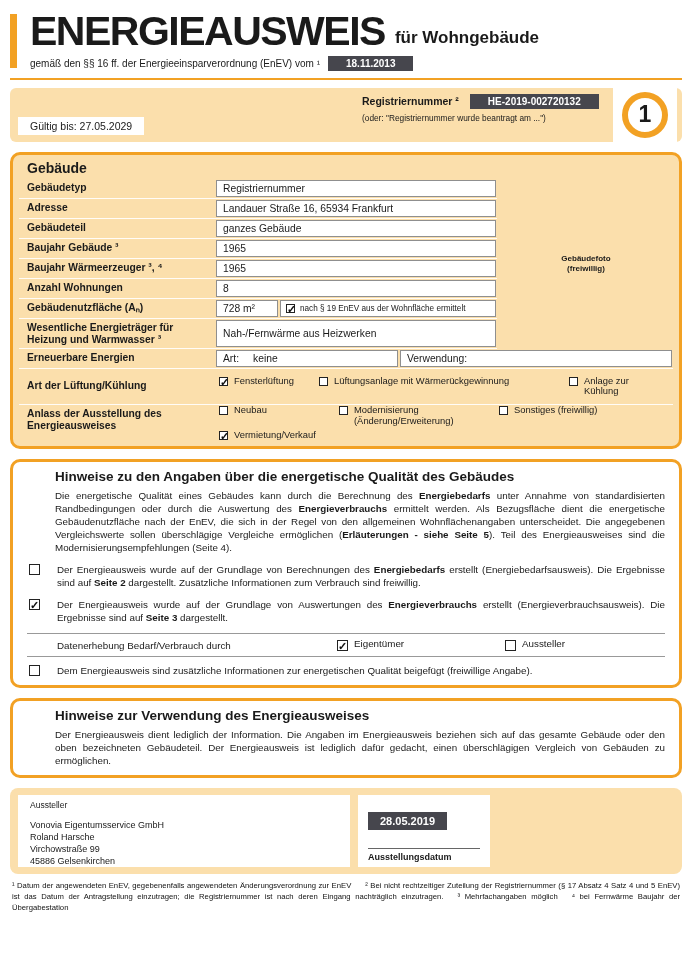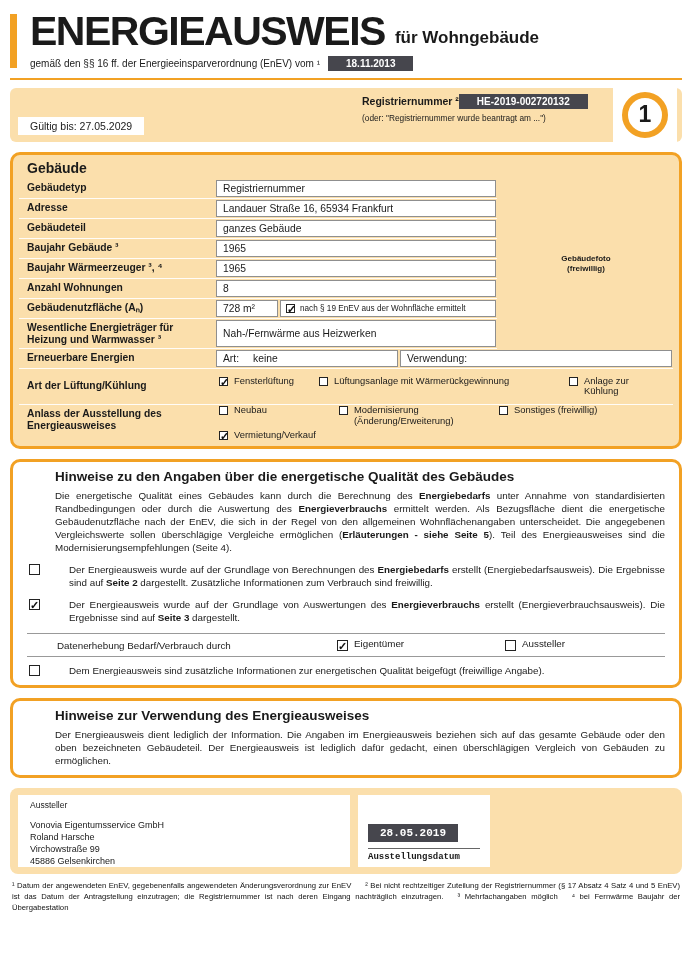--- a/index.html
+++ b/index.html
@@ -13,21 +13,21 @@
   .title-row { display: flex; align-items: flex-end; gap: 10px; }
   .doc-title { font-size: 41px; font-weight: bold; letter-spacing: -1.5px; line-height: 0.95; white-space: nowrap; }
   .doc-subtitle { font-size: 17px; font-weight: bold; padding-bottom: 3px; white-space: nowrap; }
   .law-row { margin-top: 5px; font-size: 10px; display: flex; align-items: center; gap: 8px; }
   .dark-box { background: var(--dark-box, #46464D); color: #fff; font-weight: bold; padding: 2px 18px; font-size: 10px; display: inline-block; }
 
   
   .reg-band { position: relative; margin-top: 8px; background: var(--fill-peach, #FBDFAC); border-radius: 6px; height: 54px; }
   .valid-box { position: absolute; left: 8px; bottom: 7px; background: #fff; padding: 3px 12px; font-size: 10.5px; }
   .reg-area { position: absolute; left: 352px; top: 6px; }
-  .reg-line { display: flex; align-items: center; gap: 0; }
+  .reg-line { display: flex; align-items: center; gap: 11px; }
   .reg-label { font-size: 10.5px; font-weight: bold; }
   .reg-alt { font-size: 8.3px; margin-top: 4px; }
   .badge-wrap { position: absolute; right: 5px; top: -5px; width: 64px; height: 64px; background: #fff; display: flex; align-items: center; justify-content: center; }
   .page-badge { width: 46px; height: 46px; border: 6px solid var(--accent-orange, #F2A124); border-radius: 50%; display: flex; align-items: center; justify-content: center; font-size: 23px; font-weight: bold; }
 
   
   .gbox { margin-top: 10px; border: 3px solid var(--accent-orange, #F2A124); border-radius: 10px; background: var(--fill-peach, #FBDFAC); padding: 4px 6px 5px; }
   .gbox h2 { font-size: 14px; margin: 1px 0 3px 8px; }
   .gtable { position: relative; }
   .photo { position: absolute; top: 0; right: 0; width: 174px; height: 170px; display: flex; flex-direction: column; align-items: center; justify-content: center; font-size: 8px; font-weight: bold; text-align: center; line-height: 1.3; }
@@ -49,33 +49,33 @@
   .optlabel.narrow { width: 64px; }
   .optlabel.mod { width: 118px; }
   .cb { flex: 0 0 auto; width: 9px; height: 9px; border: 1px solid #222; background: #fff; font-size: 11px; line-height: 8px; text-align: center; font-weight: bold; display: inline-block; margin-top: 1px; overflow: visible; color: #111; }
   .cb.lg { width: 11px; height: 11px; line-height: 10px; }
 
   
   .notes { margin-top: 10px; border: 3px solid var(--accent-orange, #F2A124); border-radius: 10px; padding: 7px 14px 8px; background: #fff; }
   .notes h2 { font-size: 13.5px; margin-bottom: 5px; }
   .indent { margin-left: 28px; }
   .ptext { font-size: 9.8px; line-height: 1.33; text-align: justify; }
-  .citem { display: flex; gap: 29px; padding-left: 2px; margin-top: 9px; }
+  .citem { display: flex; gap: 17px; padding-left: 2px; margin-top: 9px; }
   .citem .ptext { flex: 1; }
   .daten-row { display: flex; align-items: center; margin-top: 9px; border-top: 1px solid #999; border-bottom: 1px solid #999; padding: 5px 2px 5px 30px; font-size: 9.8px; }
   .daten-label { flex: 0 0 280px; }
   .daten-row .opt { font-size: 9.8px; }
   .daten-row .opt.eig { flex: 0 0 168px; }
   .citem.last { margin-top: 7px; }
 
   
   .issuer-band { margin-top: 10px; position: relative; background: var(--fill-peach, #FBDFAC); border-radius: 8px; height: 86px; }
   .iss-left { position: absolute; left: 8px; top: 7px; bottom: 7px; width: 332px; background: #fff; padding: 5px 12px; font-size: 9px; line-height: 1.35; }
   .iss-label { font-size: 8.5px; margin-bottom: 7px; }
-  .iss-mid { position: absolute; left: 348px; top: 7px; bottom: 7px; width: 132px; background: #fff; padding: 6px 10px 5px; display: flex; flex-direction: column; justify-content: flex-end; gap: 6px; font-family: Liberation Mono, monospace; }
+  .iss-mid { position: absolute; left: 348px; top: 7px; bottom: 7px; width: 132px; background: #fff; padding: 6px 10px 5px; display: flex; flex-direction: column; justify-content: flex-end; gap: 18px; }
   .iss-date { align-self: flex-start; font-size: 11px; padding: 3px 12px; }
   .under-line-label { border-top: 1px solid #666; padding-top: 3px; font-size: 9px; font-weight: bold; }
   .iss-right { position: absolute; left: 486px; right: 8px; top: 7px; bottom: 7px; background: #fff; padding: 6px 10px 5px; display: flex; flex-direction: column; justify-content: flex-end; overflow: visible; }
   .sig { position: absolute; left: 2px; top: -16px; width: 186px; height: 62px; }
   .sig path { stroke: #26262b; stroke-width: 1.7; fill: none; stroke-linecap: round; }
 
   
   .footnotes { margin-top: 7px; font-size: 7.7px; line-height: 1.42; color: #111; padding: 0 2px; text-align: justify; }
   .footnotes span { margin-right: 14px; }
 </style>

